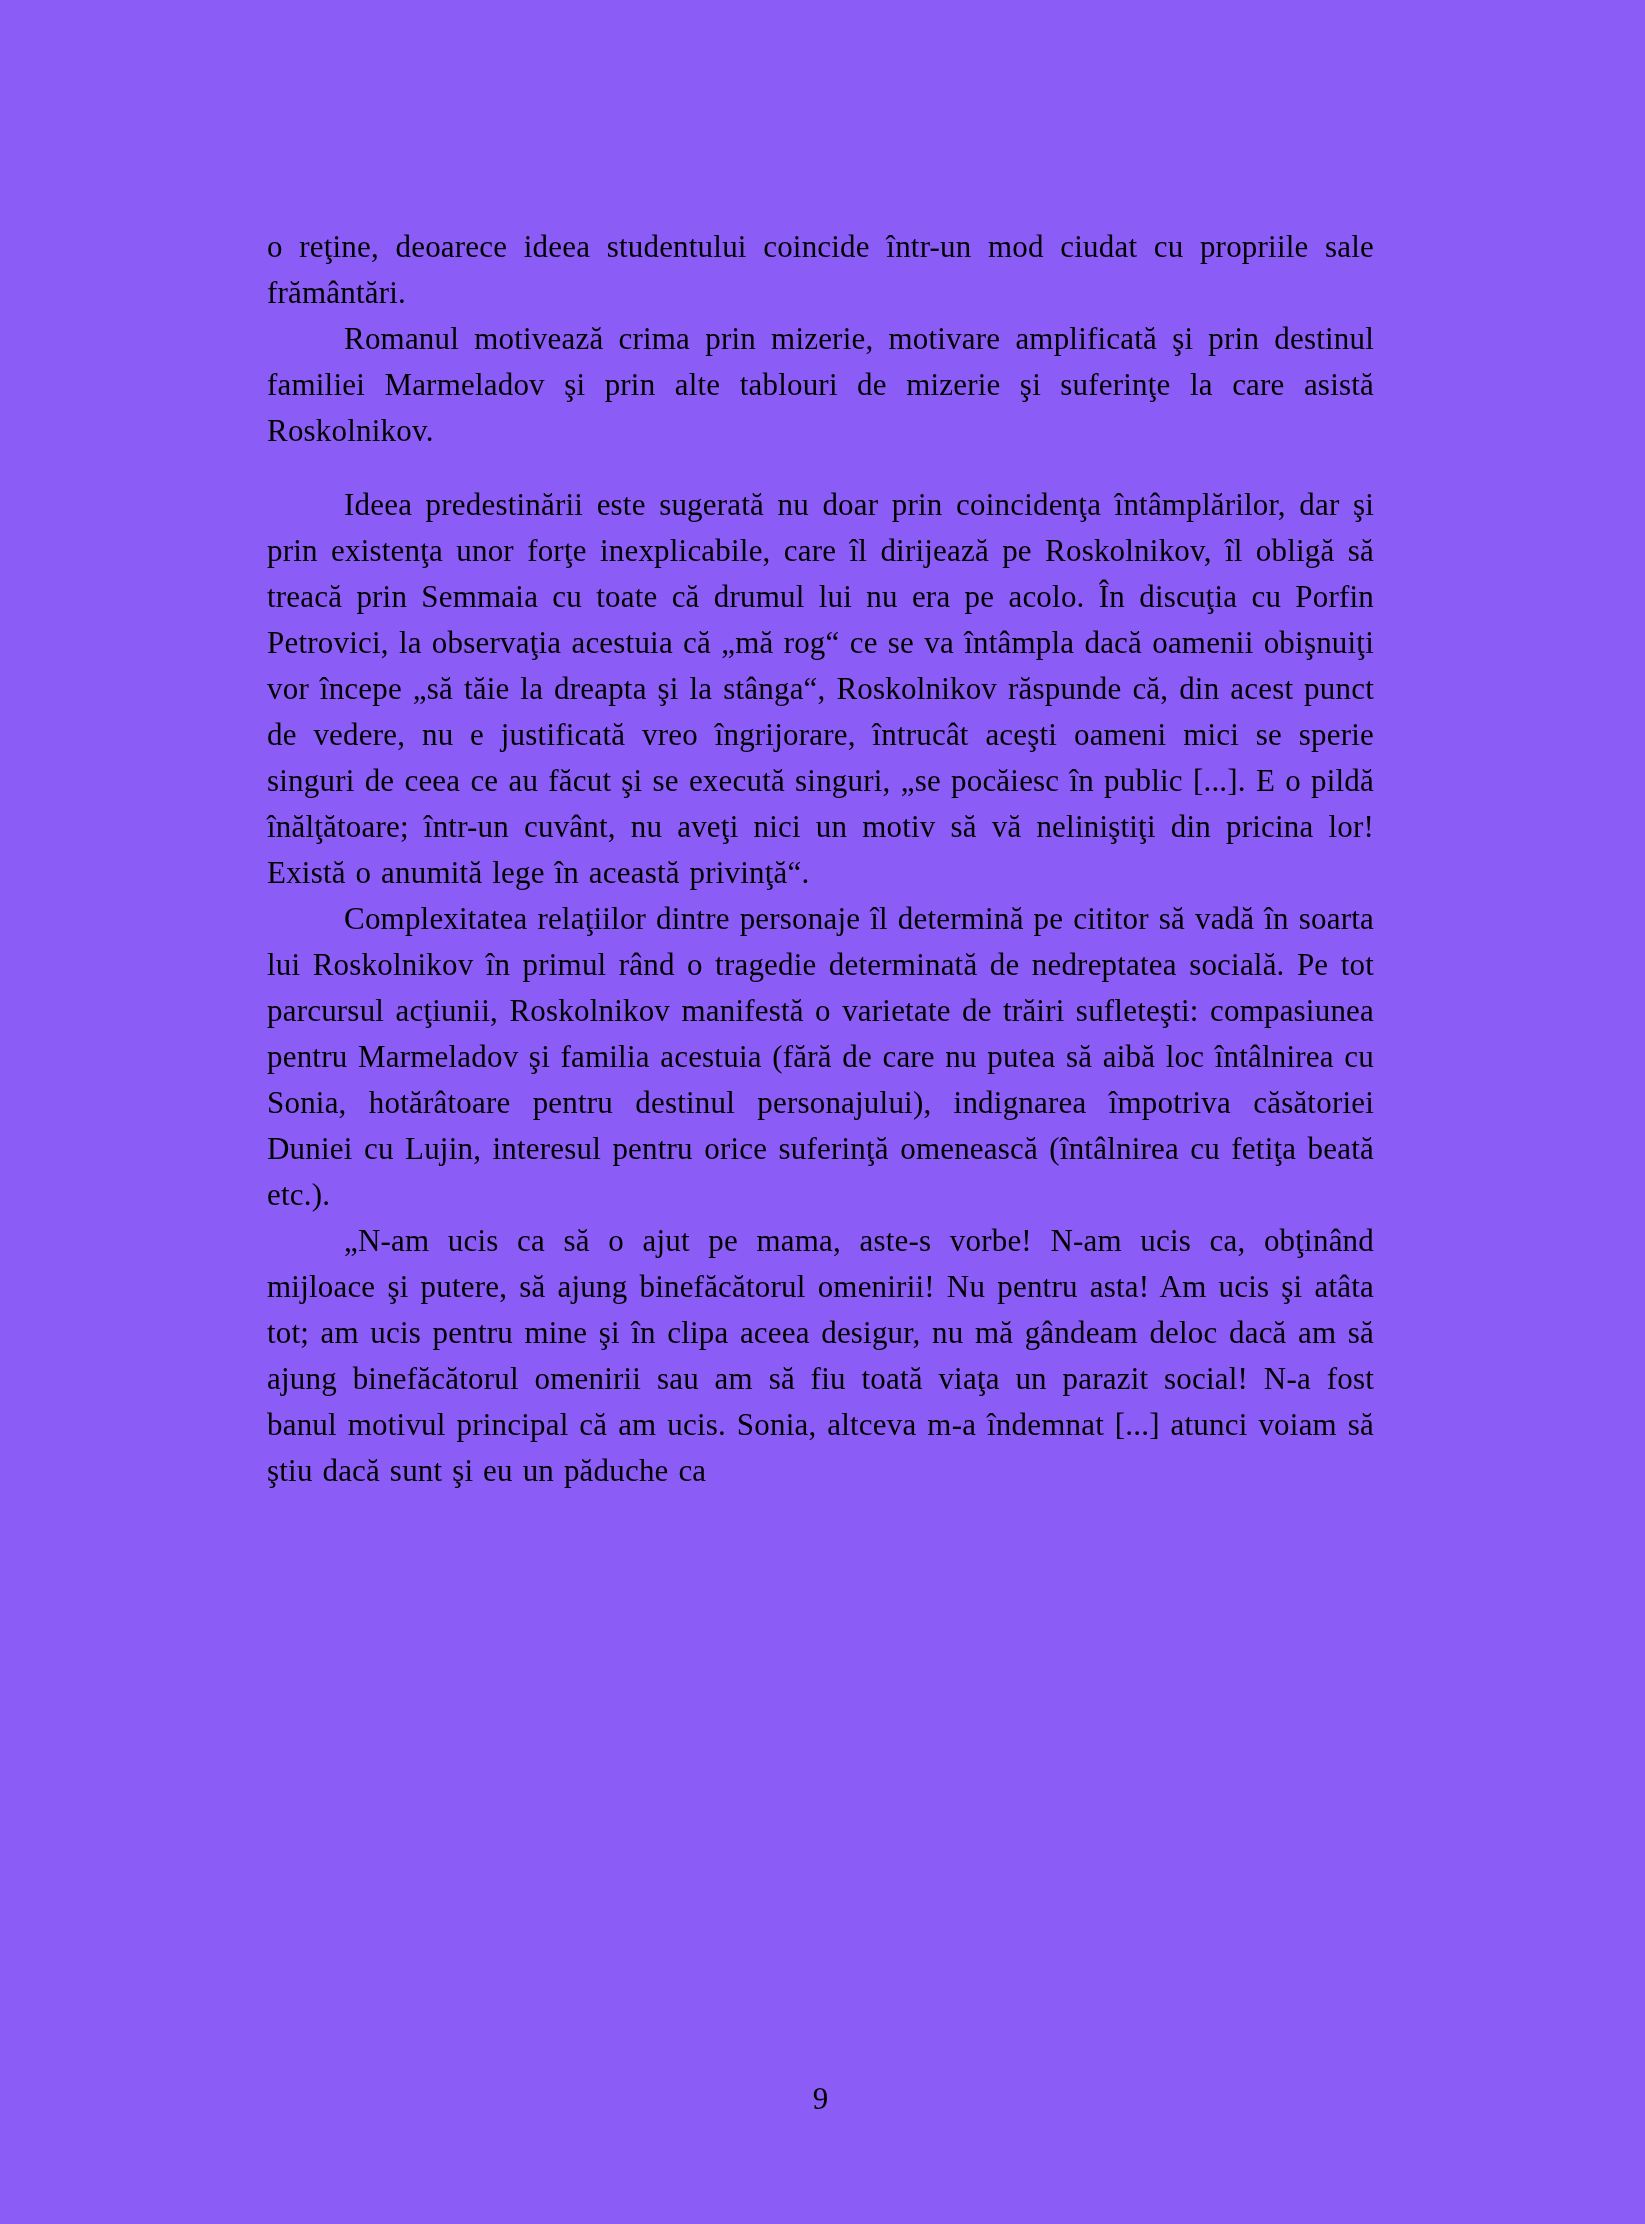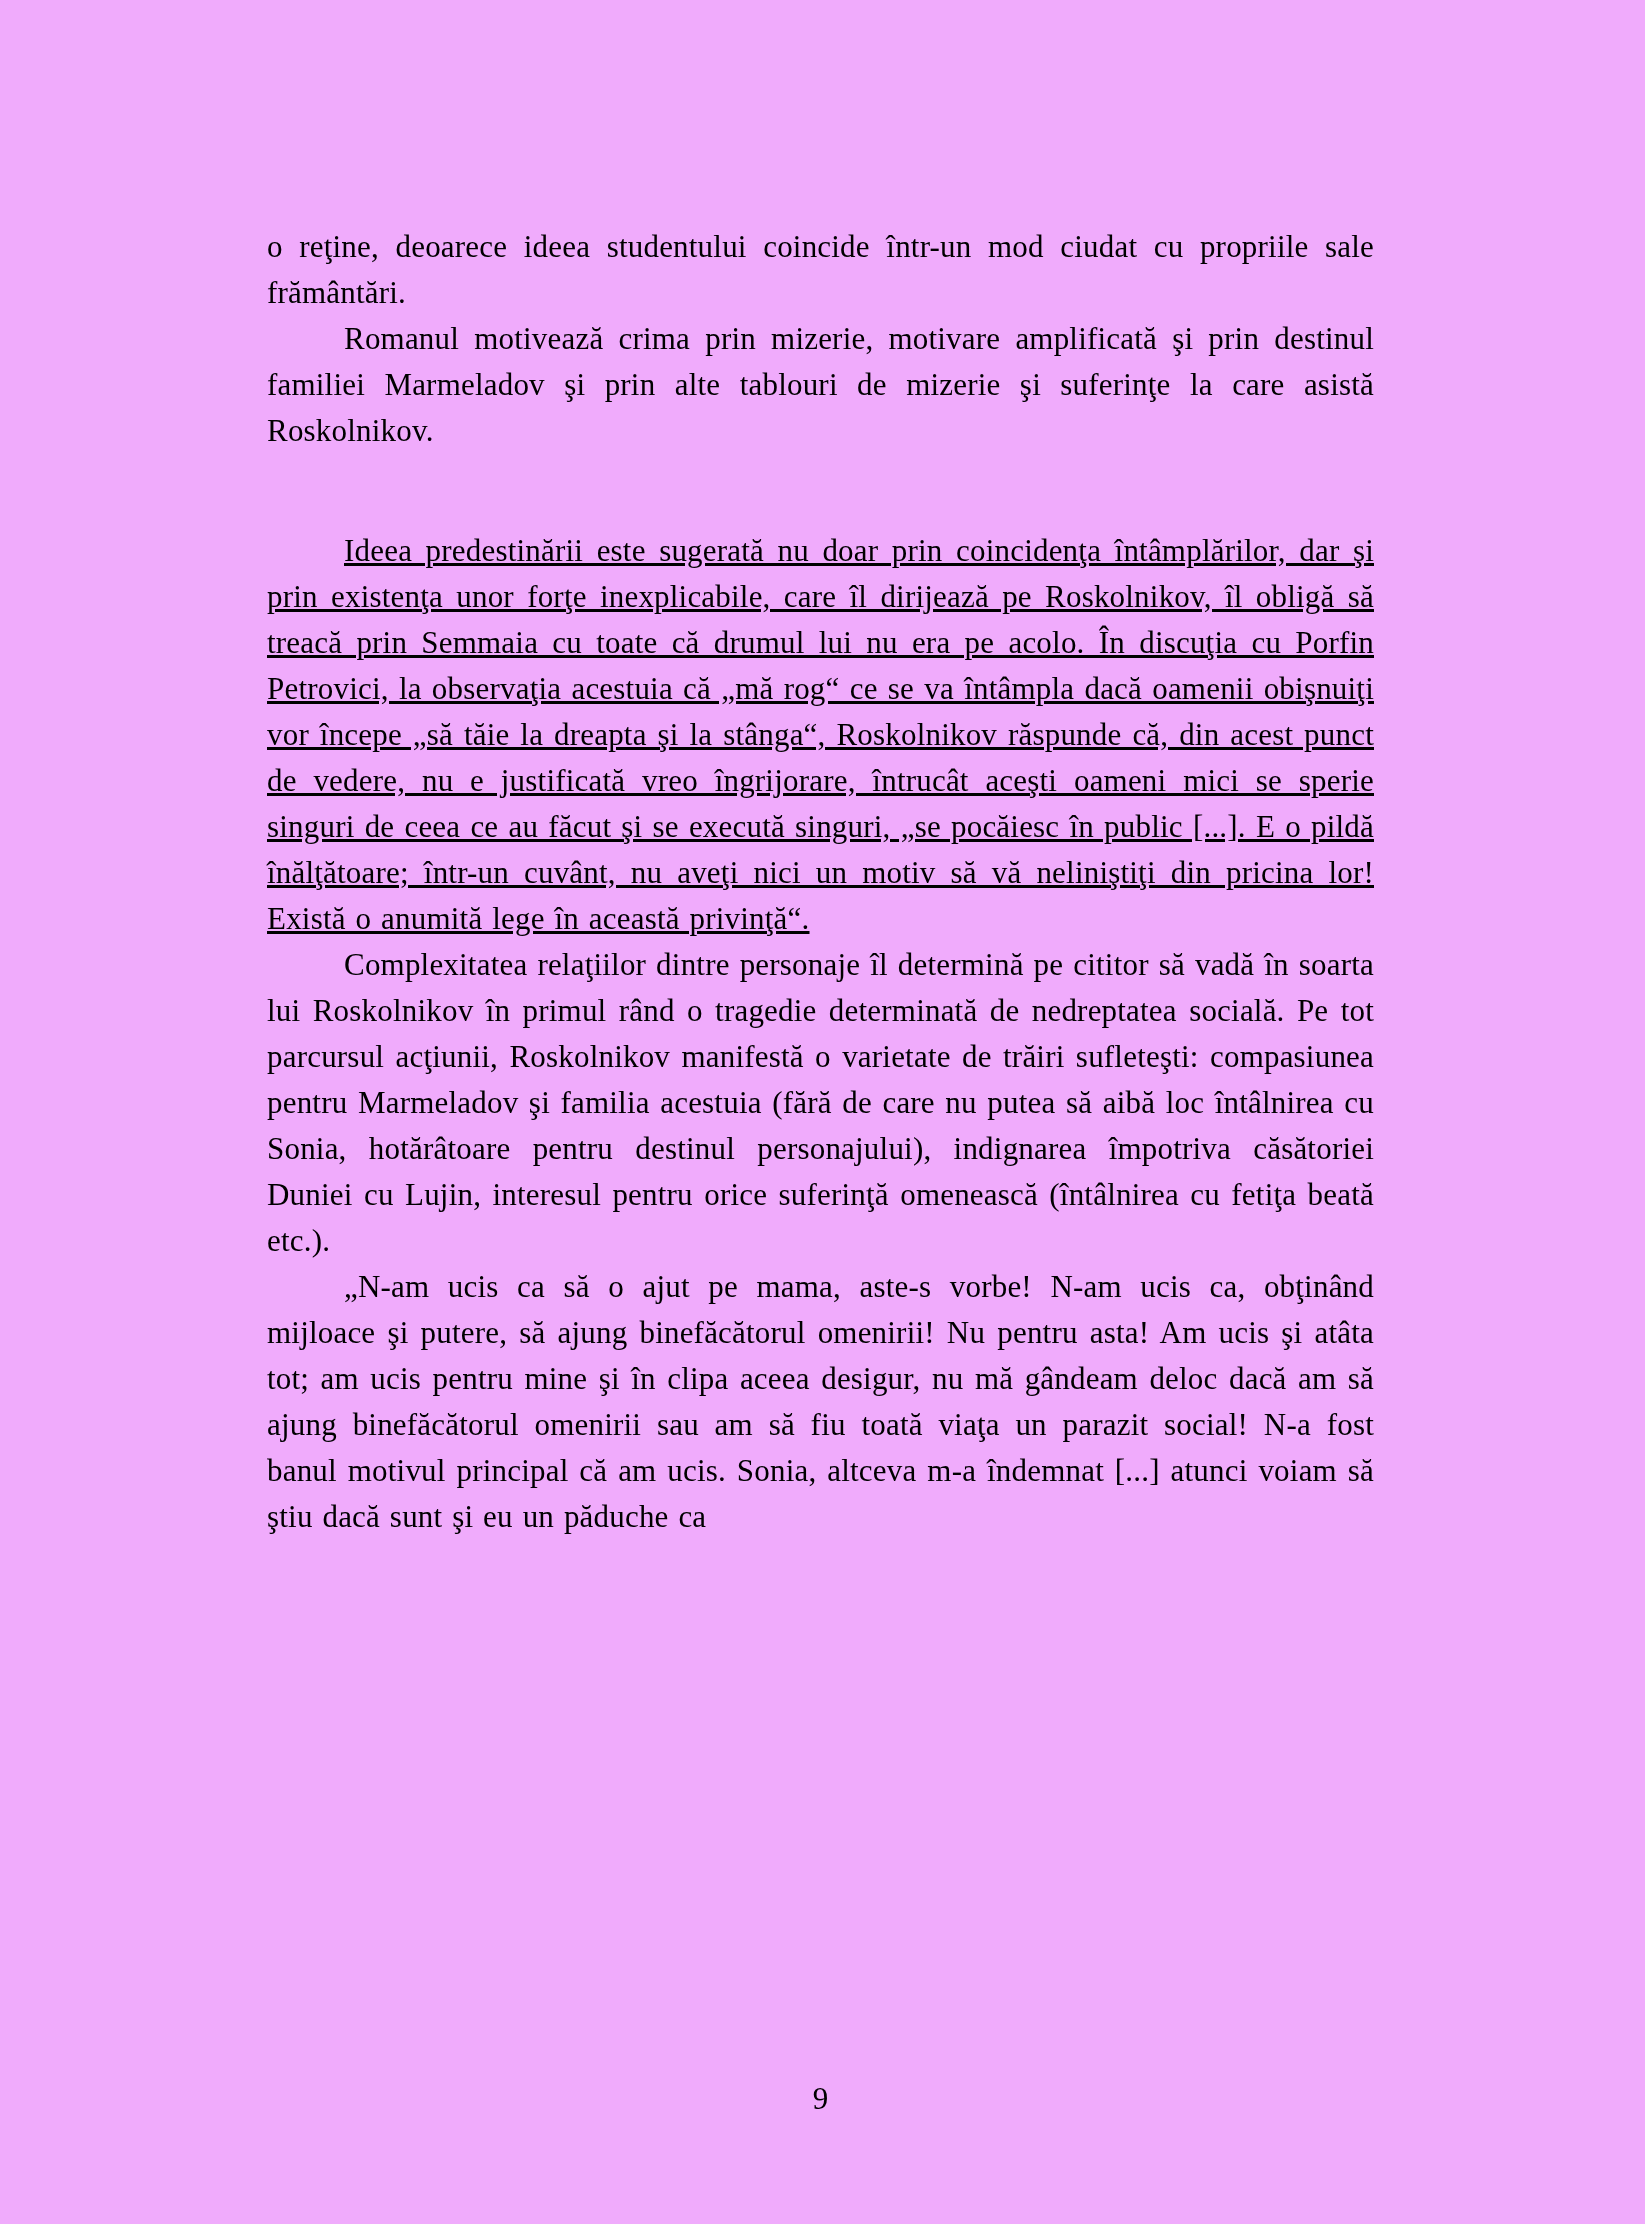--- a/index.html
+++ b/index.html
@@ -13,21 +13,21 @@
     position: relative;
     font-family: "Liberation Serif", "DejaVu Serif", serif;
     color: #000000;
     -webkit-font-smoothing: antialiased;
   }
   .page {
     position: absolute;
     top: 0; left: 0;
     width: 1646px;
     height: 2224px;
-    background: #f0abfc;
+    background: #8b5cf6;
     overflow: hidden;
   }
   .text-block {
     position: absolute;
     left: 267px;
     top: 224px;
     width: 1107px;
     font-size: 31px;
     line-height: 46px;
     text-align: justify;
@@ -36,22 +36,21 @@
   }
   .text-block p {
     margin: 0;
     padding: 0;
     text-indent: 77px;
   }
   .text-block p.no-indent {
     text-indent: 0;
   }
   .text-block p.gap-before {
-    margin-top: 74px;
-    text-decoration: underline;
+    margin-top: 28px;
   }
   .page-number {
     position: absolute;
     left: 267px;
     top: 2076px;
     width: 1107px;
     text-align: center;
     font-size: 31px;
     line-height: 46px;
   }

